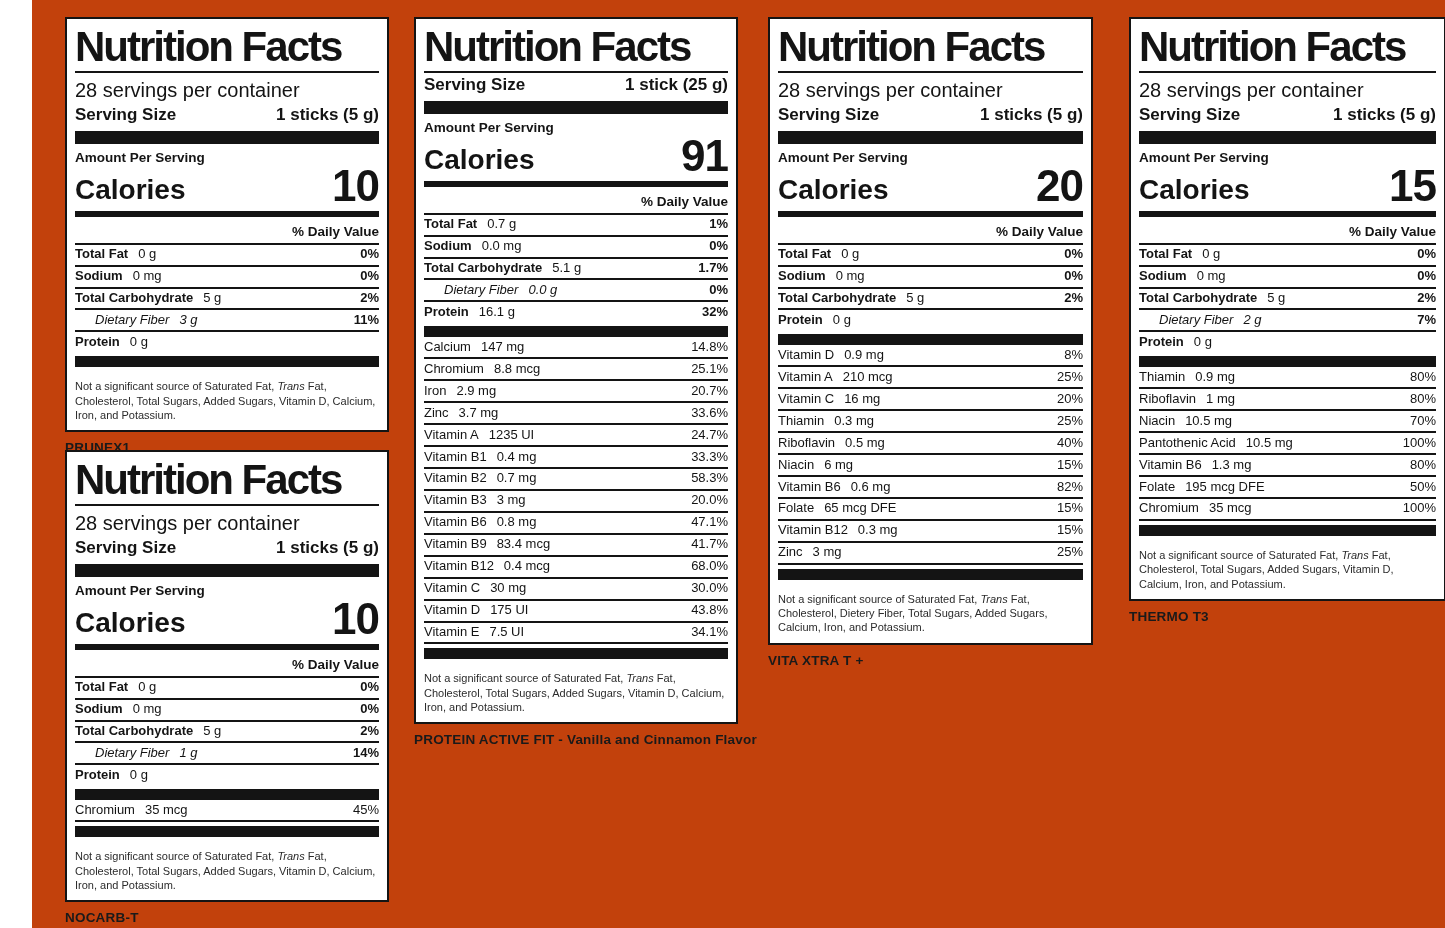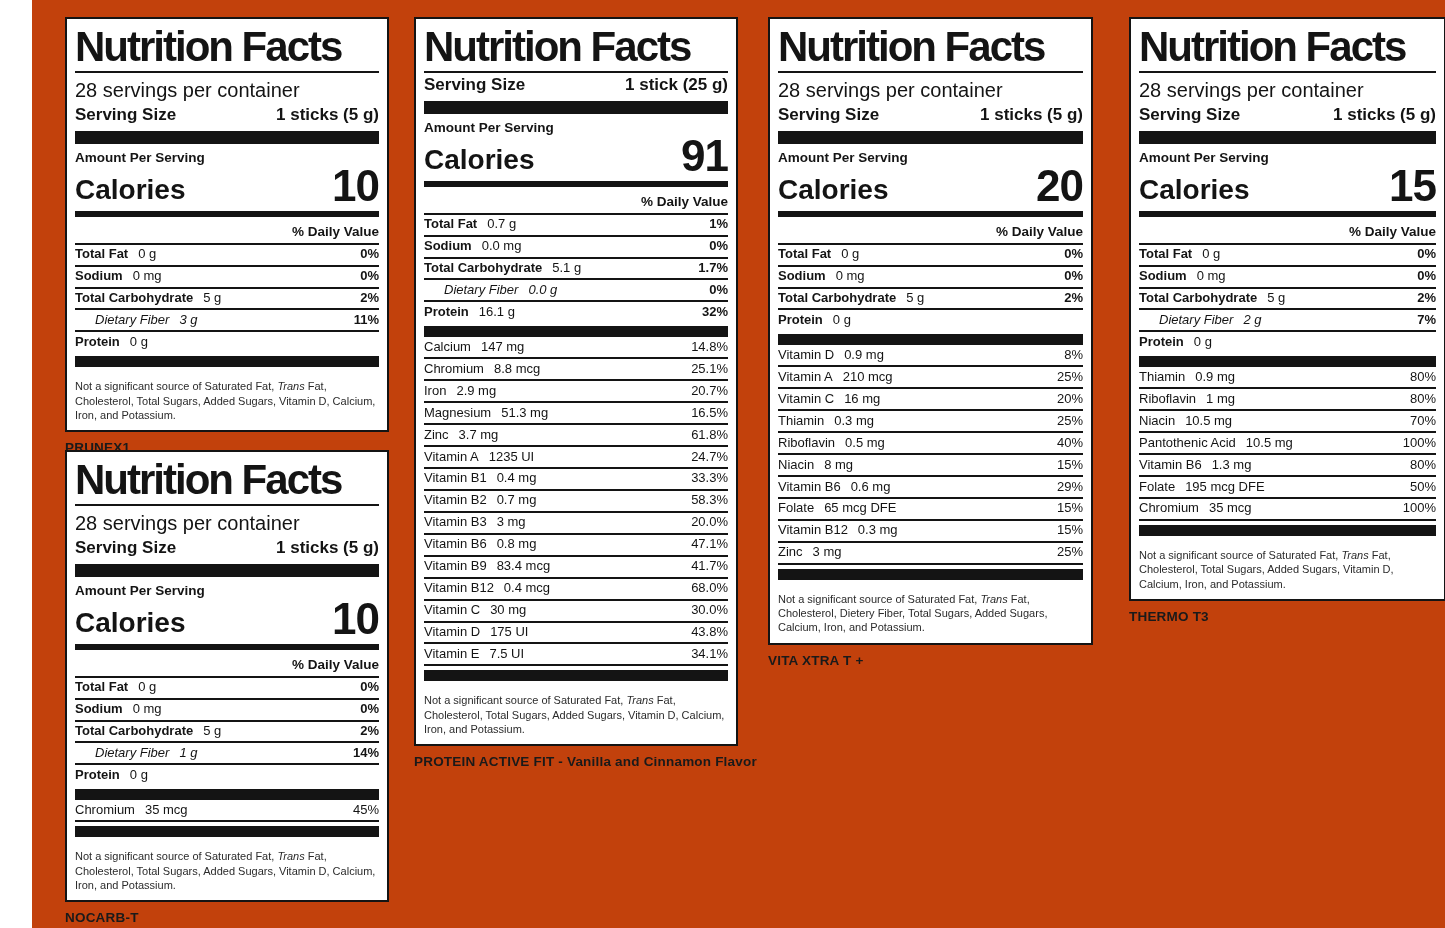--- a/index.html
+++ b/index.html
@@ -242,31 +242,24 @@
             </div>
             <div class="nrow micro">
               <span class="left">
                 <span class="n-name">Iron</span>
                 <span class="n-amount">2.9 mg</span>
               </span>
               <span class="n-dv">20.7%</span>
             </div>
             <div class="nrow micro">
               <span class="left">
-                <span class="n-name">Magnesium</span>
-                <span class="n-amount">51.3 mg</span>
-              </span>
-              <span class="n-dv">16.5%</span>
-            </div>
-            <div class="nrow micro">
-              <span class="left">
                 <span class="n-name">Zinc</span>
                 <span class="n-amount">3.7 mg</span>
               </span>
-              <span class="n-dv">61.8%</span>
+              <span class="n-dv">33.6%</span>
             </div>
             <div class="nrow micro">
               <span class="left">
                 <span class="n-name">Vitamin A</span>
                 <span class="n-amount">1235 UI</span>
               </span>
               <span class="n-dv">24.7%</span>
             </div>
             <div class="nrow micro">
               <span class="left">
@@ -420,30 +413,30 @@
             <div class="nrow micro">
               <span class="left">
                 <span class="n-name">Riboflavin</span>
                 <span class="n-amount">0.5 mg</span>
               </span>
               <span class="n-dv">40%</span>
             </div>
             <div class="nrow micro">
               <span class="left">
                 <span class="n-name">Niacin</span>
-                <span class="n-amount">8 mg</span>
+                <span class="n-amount">6 mg</span>
               </span>
               <span class="n-dv">15%</span>
             </div>
             <div class="nrow micro">
               <span class="left">
                 <span class="n-name">Vitamin B6</span>
                 <span class="n-amount">0.6 mg</span>
               </span>
-              <span class="n-dv">29%</span>
+              <span class="n-dv">82%</span>
             </div>
             <div class="nrow micro">
               <span class="left">
                 <span class="n-name">Folate</span>
                 <span class="n-amount">65 mcg DFE</span>
               </span>
               <span class="n-dv">15%</span>
             </div>
             <div class="nrow micro">
               <span class="left">

